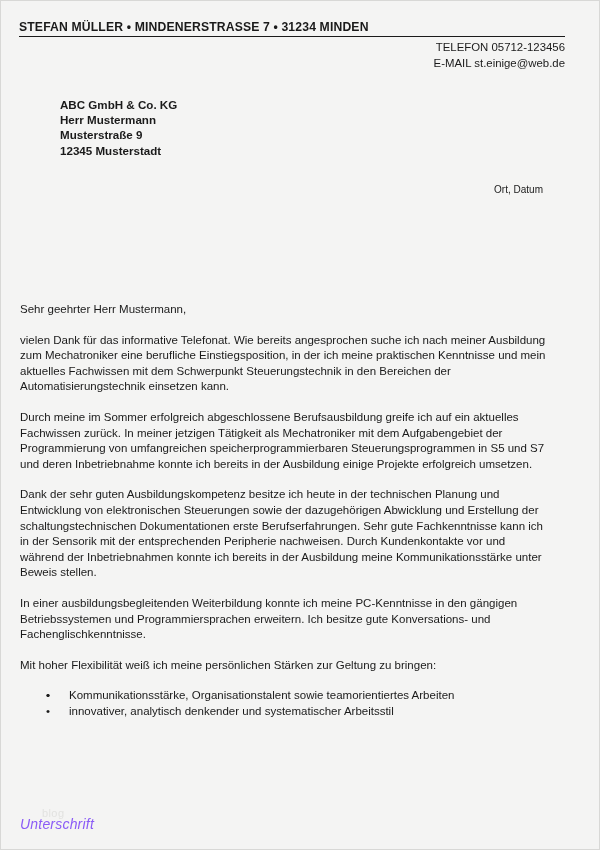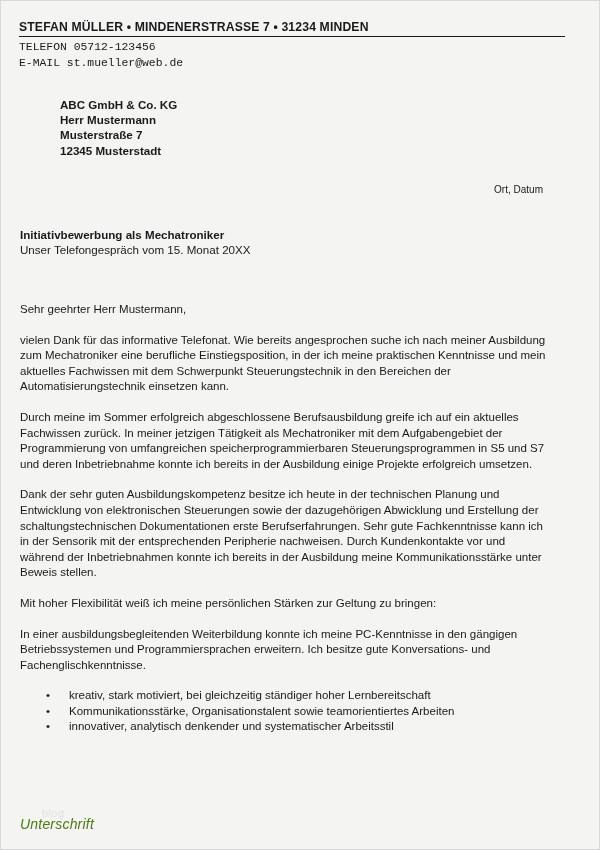--- a/index.html
+++ b/index.html
@@ -33,25 +33,24 @@
     font-weight: bold;
     letter-spacing: 0.15px;
     white-space: nowrap;
     line-height: 16px;
   }
   .letterhead-rule {
     border-top: 1.3px solid #1a1a1a;
     margin-top: 1px;
   }
   .contact-block {
-    text-align: left;
+    text-align: right;
     font-size: 11.4px;
     line-height: 15.5px;
     margin-top: 3px;
-    font-family: Liberation Mono, monospace;
   }
   
   .recipient {
     position: absolute;
     left: 19px;
     top: 96px;
     font-size: 11.6px;
     font-weight: bold;
     line-height: 15.2px;
     margin-left: 40px;
@@ -119,63 +118,58 @@
     font-size: 11px;
     color: #e2e2e0;
     letter-spacing: 0.4px;
   }
   .signature-text {
     position: absolute;
     left: 0px;
     top: 9px;
     font-style: italic;
     font-size: 14px;
-    color: #4d7c0f;
+    color: #8b5cf6;
     letter-spacing: 0.2px;
   }
 </style>
 </head>
 <body>
 
 <div class="page">
 
   <div class="letterhead">
     <div class="letterhead-name">STEFAN MÜLLER • MINDENERSTRASSE 7 • 31234 MINDEN</div>
     <div class="letterhead-rule"></div>
     <div class="contact-block">
       <div>TELEFON 05712-123456</div>
-      <div>E-MAIL st.mueller@web.de</div>
+      <div>E-MAIL st.einige@web.de</div>
     </div>
   </div>
 
   <div class="recipient">
     <div>ABC GmbH &amp; Co. KG</div>
     <div>Herr Mustermann</div>
-    <div>Musterstraße 7</div>
+    <div>Musterstraße 9</div>
     <div>12345 Musterstadt</div>
   </div>
 
   <div class="date-line">Ort, Datum</div>
 
-  <div class="subject">
-    <div class="subject-main">Initiativbewerbung als Mechatroniker</div>
-    <div class="subject-sub">Unser Telefongespräch vom 15. Monat 20XX</div>
-  </div>
 
   <div class="body-area">
     <p class="salutation">Sehr geehrter Herr Mustermann,</p>
     <p class="para">vielen Dank für das informative Telefonat. Wie bereits angesprochen suche ich nach meiner Ausbildung zum Mechatroniker eine berufliche Einstiegsposition, in der ich meine praktischen Kenntnisse und mein aktuelles Fachwissen mit dem Schwerpunkt Steuerungstechnik in den Bereichen der Automatisierungstechnik einsetzen kann.</p>
     <p class="para">Durch meine im Sommer erfolgreich abgeschlossene Berufsausbildung greife ich auf ein aktuelles Fachwissen zurück. In meiner jetzigen Tätigkeit als Mechatroniker mit dem Aufgabengebiet der Programmierung von umfangreichen speicherprogrammierbaren Steuerungsprogrammen in S5 und S7 und deren Inbetriebnahme konnte ich bereits in der Ausbildung einige Projekte erfolgreich umsetzen.</p>
     <p class="para">Dank der sehr guten Ausbildungskompetenz besitze ich heute in der technischen Planung und Entwicklung von elektronischen Steuerungen sowie der dazugehörigen Abwicklung und Erstellung der schaltungstechnischen Dokumentationen erste Berufserfahrungen. Sehr gute Fachkenntnisse kann ich in der Sensorik mit der entsprechenden Peripherie nachweisen. Durch Kundenkontakte vor und während der Inbetriebnahmen konnte ich bereits in der Ausbildung meine Kommunikationsstärke unter Beweis stellen.</p>
+    <p class="para">In einer ausbildungsbegleitenden Weiterbildung konnte ich meine PC-Kenntnisse in den gängigen Betriebssystemen und Programmiersprachen erweitern. Ich besitze gute Konversations- und Fachenglischkenntnisse.</p>
     <p class="para">Mit hoher Flexibilität weiß ich meine persönlichen Stärken zur Geltung zu bringen:</p>
-    <p class="para">In einer ausbildungsbegleitenden Weiterbildung konnte ich meine PC-Kenntnisse in den gängigen Betriebssystemen und Programmiersprachen erweitern. Ich besitze gute Konversations- und Fachenglischkenntnisse.</p>
     <ul class="bullets">
       <li>
         <span class="dot">•</span>
-        <span>kreativ, stark motiviert, bei gleichzeitig ständiger hoher Lernbereitschaft</span>
       </li>
       <li>
         <span class="dot">•</span>
         <span>Kommunikationsstärke, Organisationstalent sowie teamorientiertes Arbeiten</span>
       </li>
       <li>
         <span class="dot">•</span>
         <span>innovativer, analytisch denkender und systematischer Arbeitsstil</span>
       </li>
     </ul>

